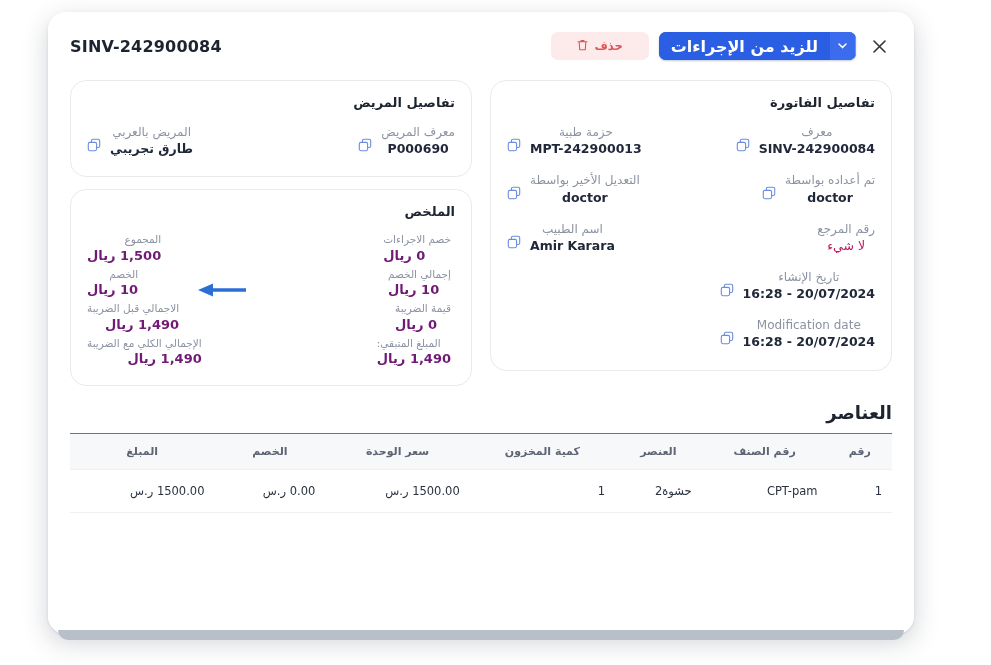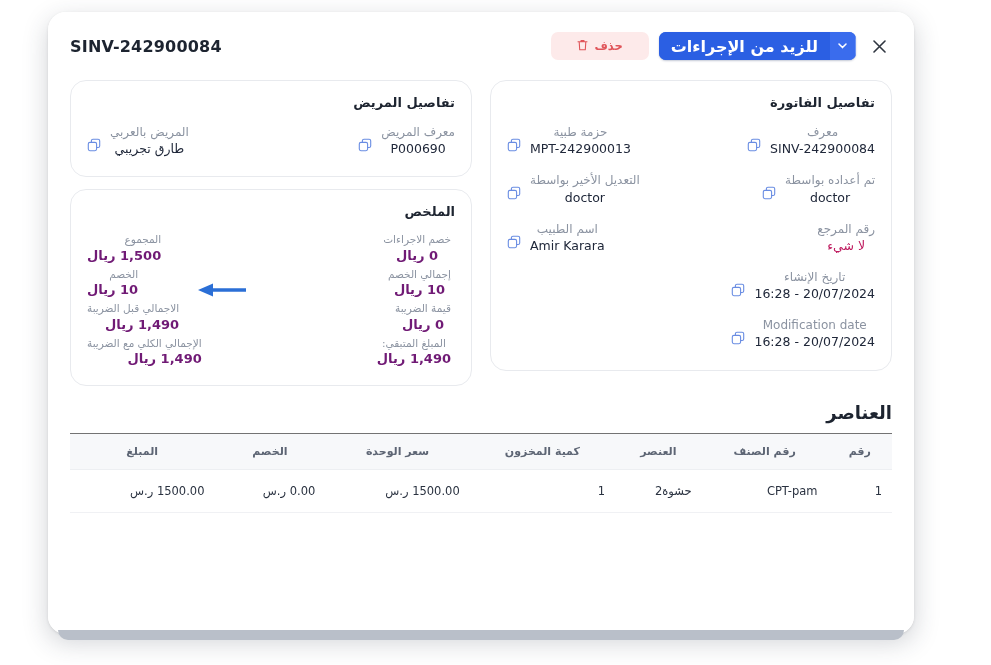--- a/index.html
+++ b/index.html
@@ -157,42 +157,42 @@
   .field-block { text-align: center; }
   .field-label {
     font-size: 12px;
     color: #8b93a1;
     line-height: 1.35;
     white-space: nowrap;
   }
   .field-value {
     font-size: 12.5px;
     color: #20283a;
-    font-weight: 400;
+    font-weight: 700;
     line-height: 1.45;
     white-space: nowrap;
   }
   .field-value.muted { color: #be185d; font-weight: 400; }
   .copy-icon {
     width: 14px; height: 14px;
     flex: 0 0 auto;
     margin-top: 14px;
     cursor: pointer;
     opacity: 0.85;
   }
   .copy-icon svg { display: block; }
 
   
   .summary-grid {
     display: flex;
     justify-content: space-between;
     gap: 10px;
   }
   .summary-col { display: flex; flex-direction: column; gap: 2px; }
-  .summary-col.left { align-items: flex-start; text-align: center; padding-right: 4px; }
+  .summary-col.left { align-items: flex-start; text-align: left; padding-right: 4px; }
   .summary-col.right { align-items: flex-end; text-align: right; }
   .sum-label {
     font-size: 10.5px;
     color: #8b93a1;
     line-height: 1.3;
     white-space: nowrap;
   }
   .sum-value {
     font-size: 13px;
     color: #701a75;

